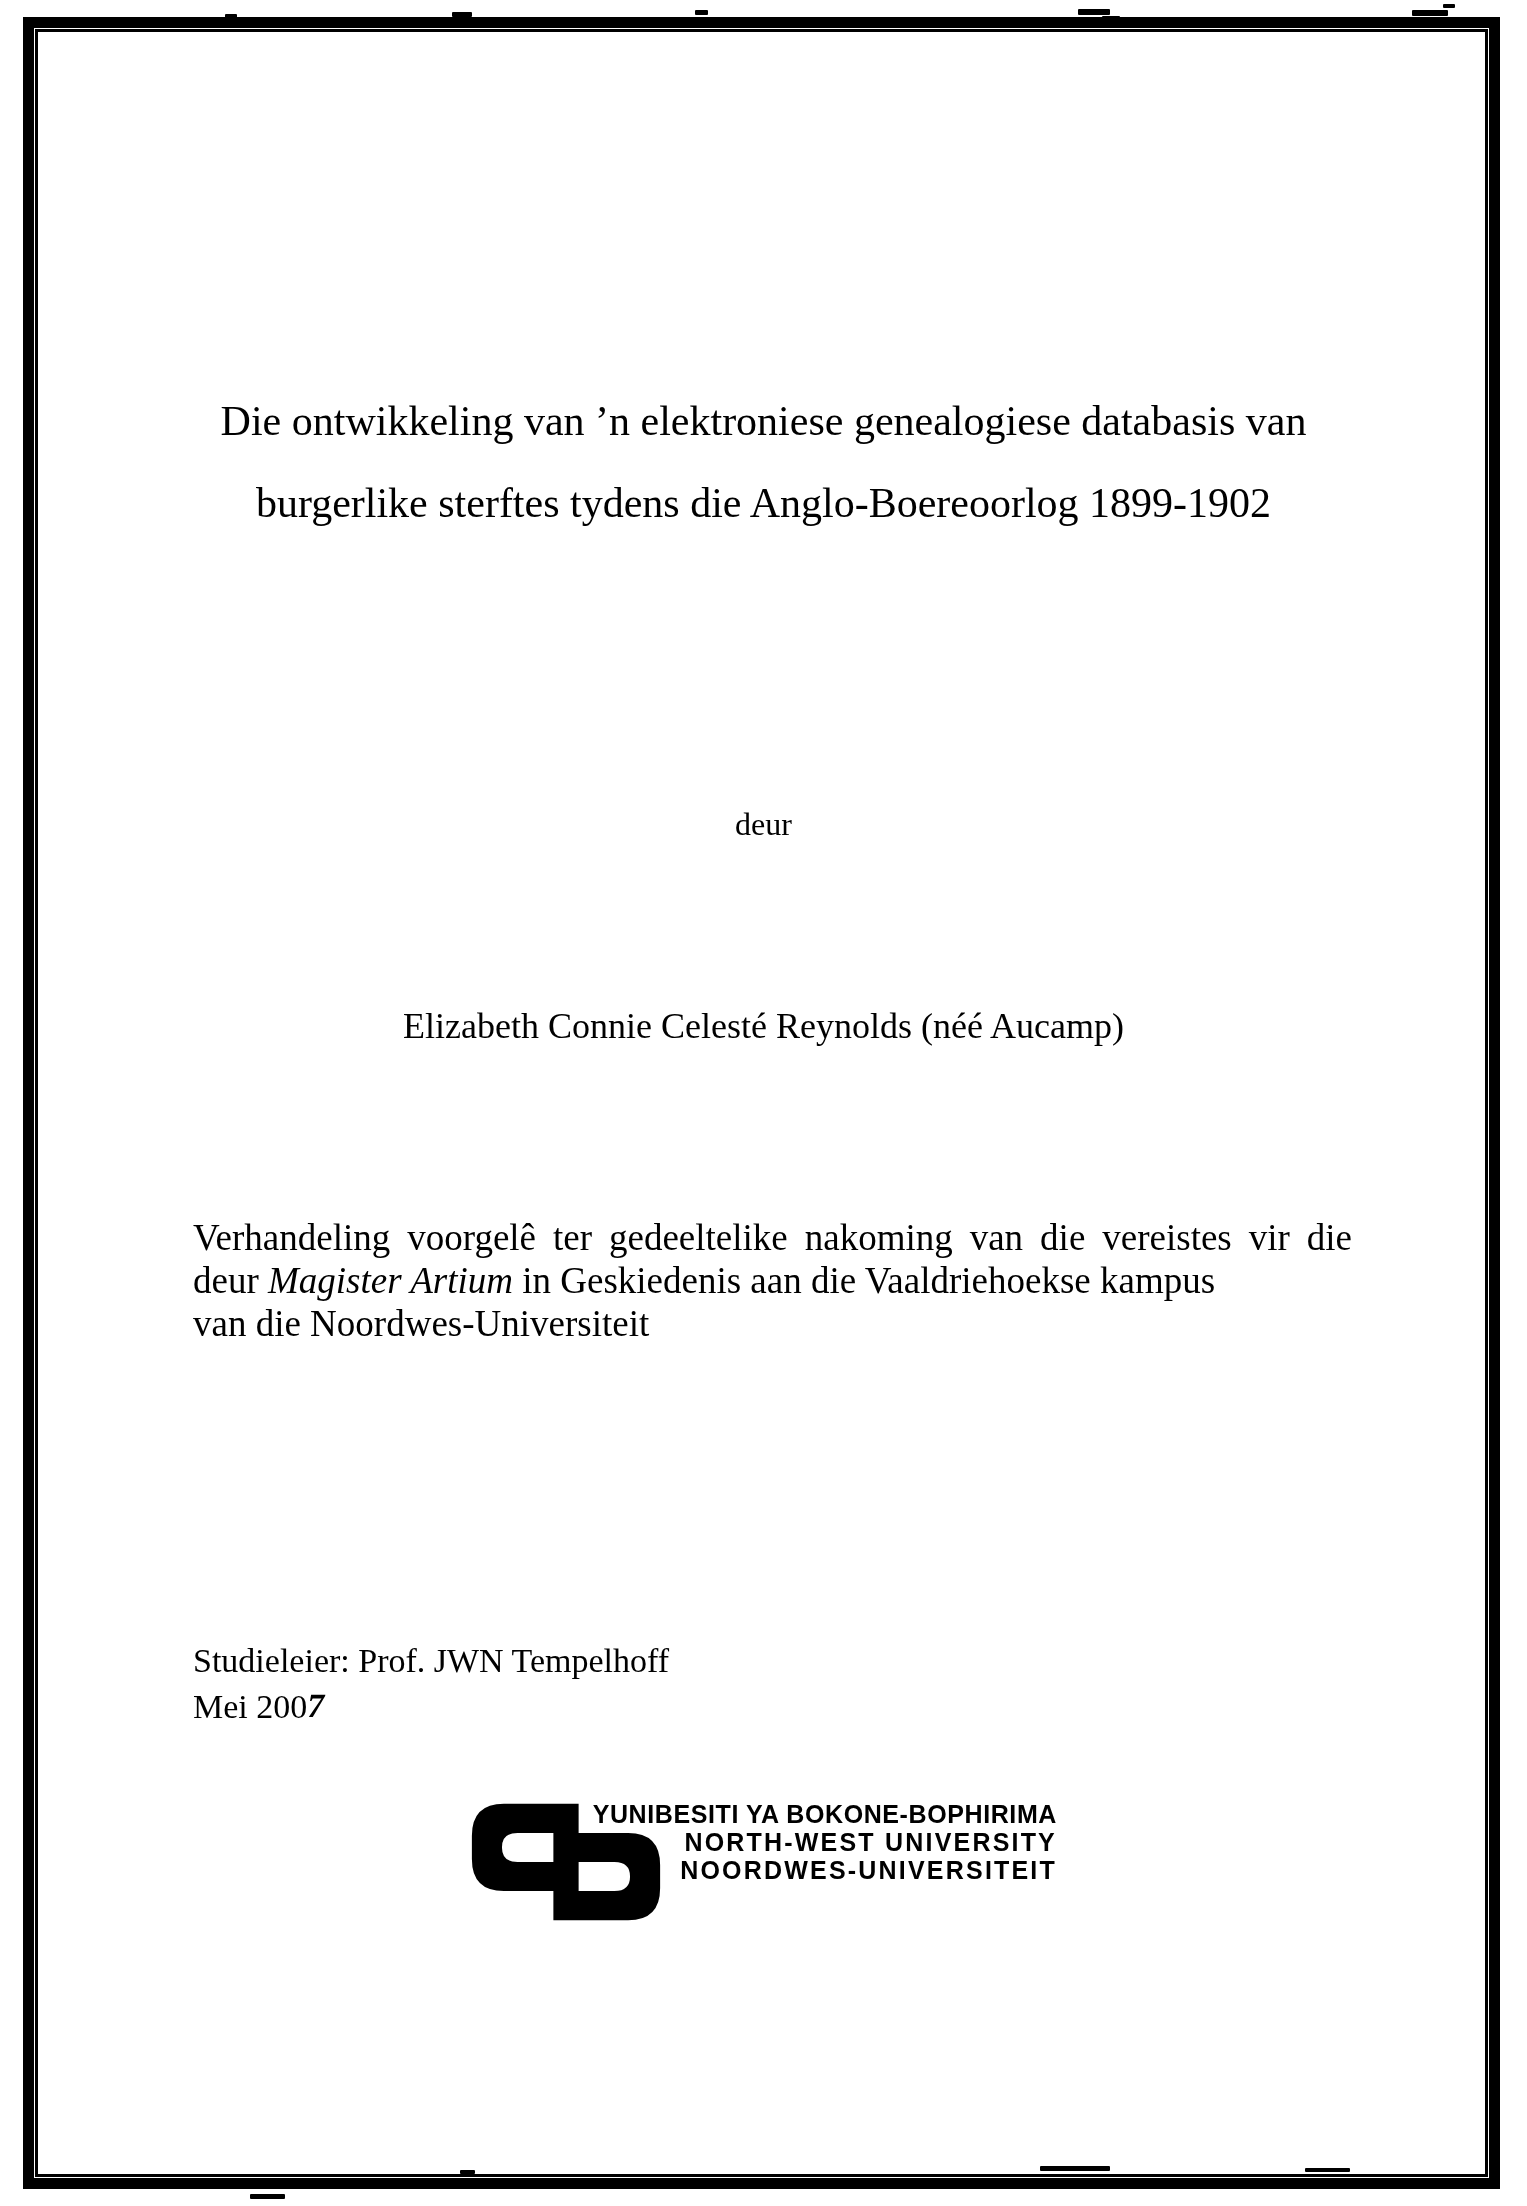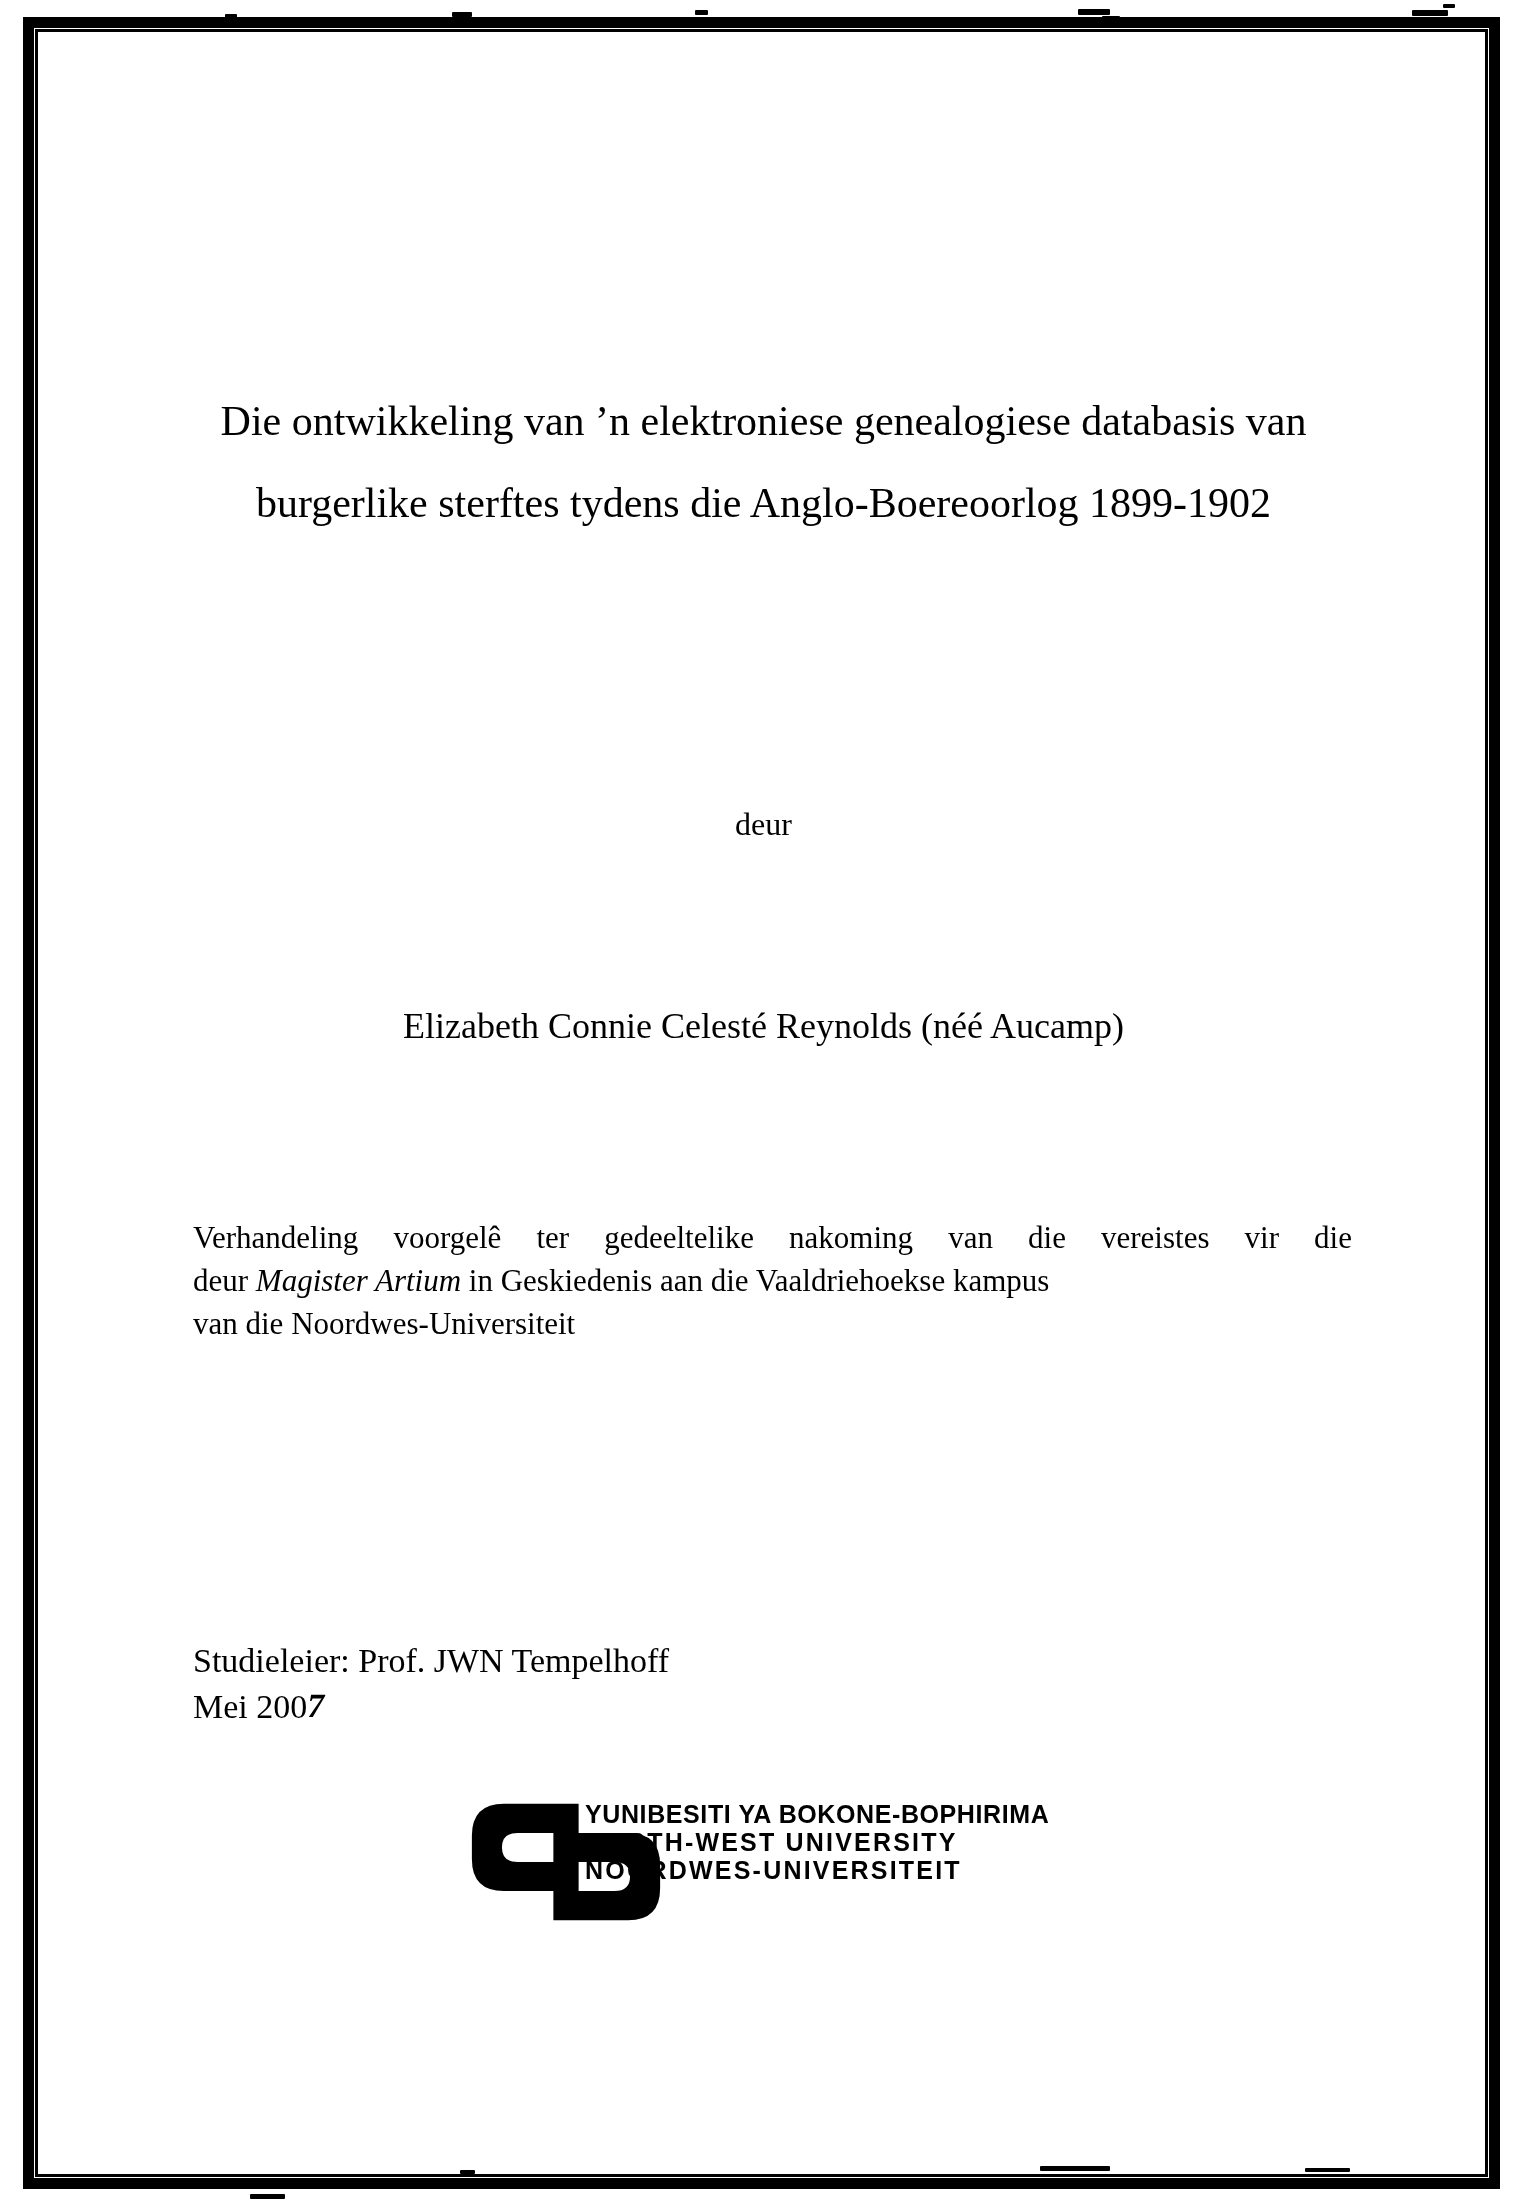--- a/index.html
+++ b/index.html
@@ -20,36 +20,36 @@
   }
   
   .artifact{position:absolute;background:#000;border-radius:1px;}
   
   .centerband{position:absolute;left:60px;width:1407px;text-align:center;}
   .title-block{top:380px;font-size:42px;line-height:82px;letter-spacing:0px;}
   .byline-block{top:802px;font-size:32px;line-height:44px;}
   .author-block{top:957px;font-size:36px;line-height:50px;margin-top:44px;}
   .statement-block{
     position:absolute;left:193px;top:1216px;width:1159px;
-    font-size:31px;line-height:43px;text-align:left;
+    font-size:37px;line-height:43px;text-align:left;
   }
   .statement-justify{text-align:justify;text-align-last:justify;}
   .em{font-style:italic;}
   .supervisor-block{
     position:absolute;left:193px;top:1638px;
     font-size:34px;line-height:46px;
   }
   .date-last-digit{display:inline-block;transform:skewX(-10deg) translateY(-1px);font-weight:600;}
   
   .logo-mark{position:absolute;left:468px;top:1798px;}
   .logo-text{
     position:absolute;left:585px;top:1800px;width:472px;
     font-family:"Liberation Sans","DejaVu Sans",sans-serif;
     font-weight:700;font-size:25px;line-height:28px;
-    white-space:nowrap;color:#000;
+    text-align:right;white-space:nowrap;color:#000;
   }
   .logo-text .lt1{letter-spacing:0.6px;}
   .logo-text .lt2{letter-spacing:2.2px;}
   .logo-text .lt3{letter-spacing:2.2px;}
 </style>
 </head>
 <body>
 
 <div class="scan-page">
 

